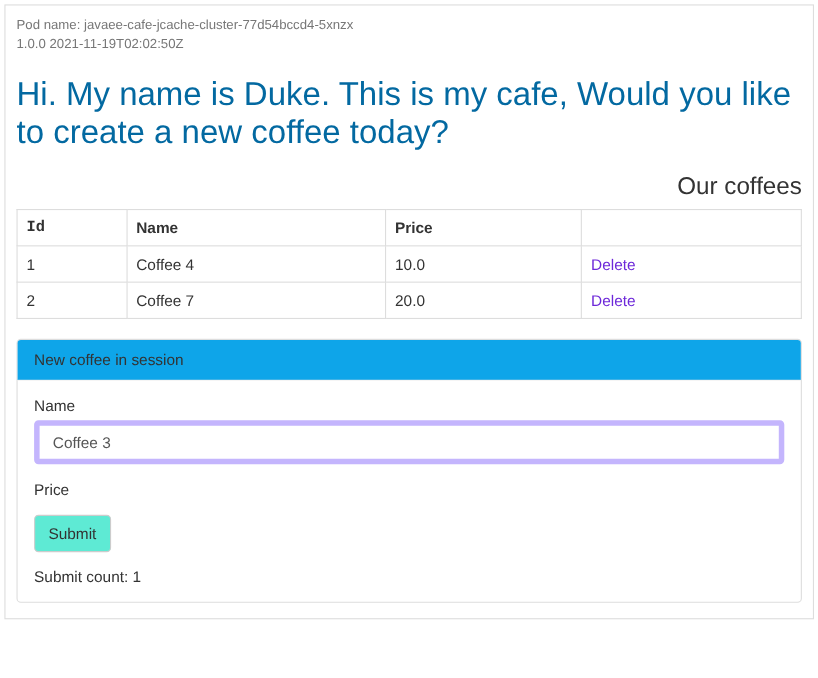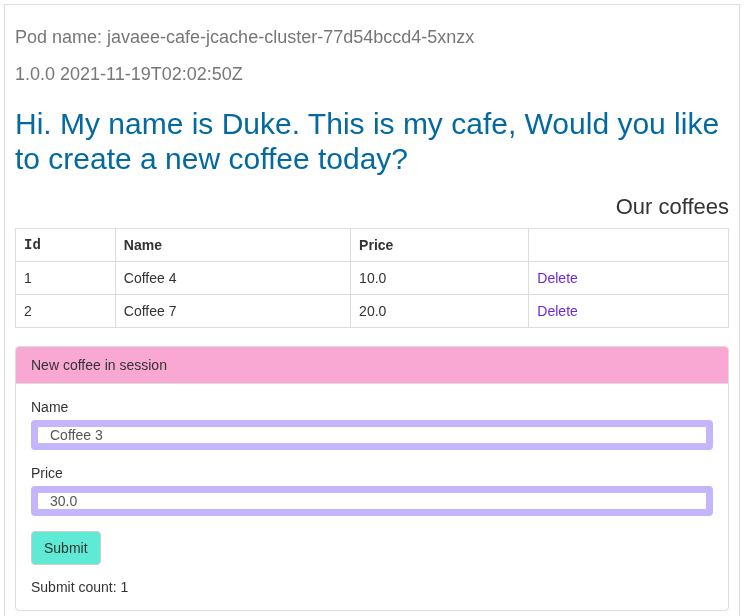--- a/index.html
+++ b/index.html
@@ -11,22 +11,22 @@
       padding: 4px;
       background: #fff;
       width: 744px;
     }
     .container {
       border: 1px solid #ddd;
       padding: 6px 10px 14px 10px;
     }
     .meta {
       color: #777;
-      font-size: 18px;
-      margin: 16px 0 4px 0;
+      font-size: 12px;
+      margin: 4px 0 4px 0;
     }
     h1 {
       font-size: 30px;
       font-weight: 500;
       margin: 22px 0 10px 0;
       line-height: 1.15;
       color: #0369a1;
     }
     h2 {
       font-size: 22px;
@@ -59,47 +59,47 @@
       text-decoration: none;
       cursor: pointer;
     }
     .panel {
       border: 1px solid #ddd;
       border-radius: 4px;
       margin: 0;
     }
     .panel-heading {
       border-bottom: 1px solid #ddd;
-      background: #f9a8d4;
+      background: #0ea5e9;
       padding: 10px 15px;
       border-top-left-radius: 3px;
       border-top-right-radius: 3px;
       color: #333;
     }
     .panel-body {
       padding: 15px;
     }
     .form-group {
       margin-bottom: 15px;
     }
     .form-group label {
       display: block;
       margin-bottom: 5px;
       font-weight: 400;
     }
     .form-control {
       display: block;
       width: 100%;
-      height: 30px;
+      height: 40px;
       padding: 6px 12px;
       font-size: 14px;
       line-height: 1.42857143;
       color: #555;
       background: #fff;
-      border: 7px solid #c4b5fd;
+      border: 5px solid #c4b5fd;
       border-radius: 4px;
     }
     .btn {
       display: inline-block;
       padding: 6px 12px;
       font-size: 14px;
       line-height: 1.42857143;
       border-radius: 4px;
       border: 1px solid #ccc;
       background: #5eead4;
@@ -150,20 +150,19 @@
 
   <div class="panel">
     <div class="panel-heading">New coffee in session</div>
     <div class="panel-body">
       <div class="form-group">
         <label>Name</label>
         <input type="text" class="form-control" value="Coffee 3" style="">
       </div>
       <div class="form-group">
         <label>Price</label>
-        <input type="text" class="form-control" value="30.0" style="">
       </div>
       <button class="btn">Submit</button>
       <div class="submit-count">Submit count: 1</div>
     </div>
   </div>
 
 </div>
 
 </body></html>

